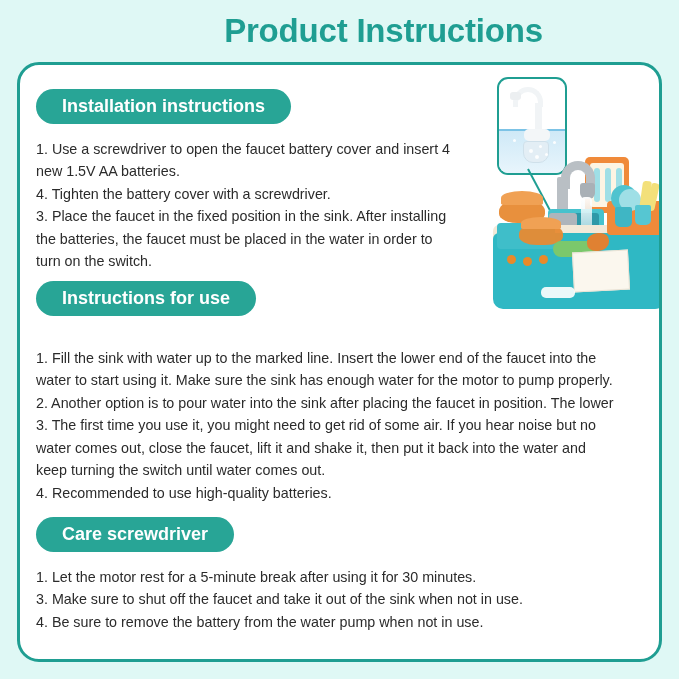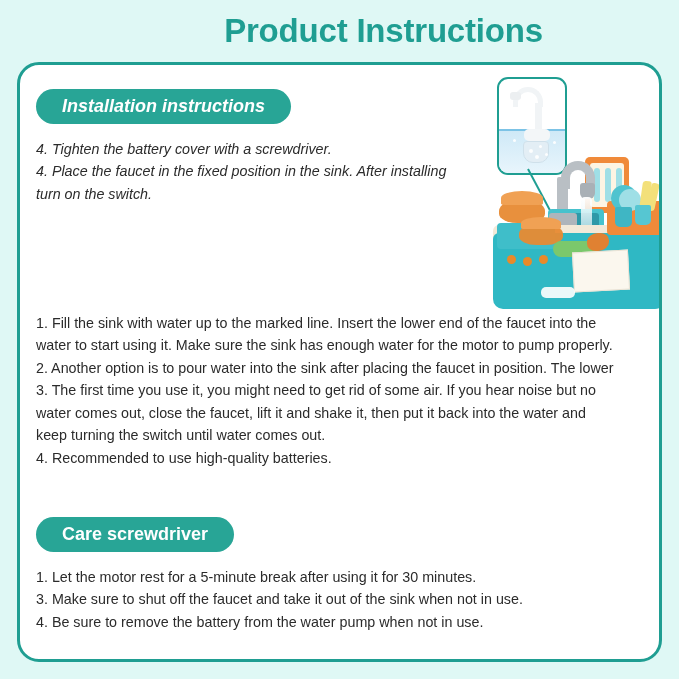--- a/index.html
+++ b/index.html
@@ -53,21 +53,21 @@
     font-weight: bold;
     border-radius: 20px;
     padding: 8px 26px 9px 26px;
     line-height: 1;
     white-space: nowrap;
     font-family: "Liberation Sans", sans-serif;
   }
   .section {
     position: absolute;
   }
-  #section-install { left: 16px; top: 24px; width: 470px; font-style: italic; }
+  #section-install { left: 16px; top: 24px; width: 470px; }
   #section-use     { left: 16px; top: 216px; width: 608px; }
   #section-care    { left: 16px; top: 452px; width: 560px; }
 
   .body-text {
     margin-top: 13px;
     font-size: 14.3px;
     line-height: 1.57;
     color: #2b2b2b;
     font-family: "Liberation Sans", sans-serif;
   }
@@ -442,27 +442,31 @@
 
       <div class="veggies"></div>
       <div class="chicken"></div>
       <div class="towel"></div>
       <div class="logo-pill"></div>
     </div>
 
     <div class="section" id="section-install">
       <div class="badge">Installation instructions</div>
       <div class="body-text">
+        <span class="line">1. Use a screwdriver to open the faucet battery cover and insert 4</span>
+        <span class="line">new 1.5V AA batteries.</span>
         <span class="line">4. Tighten the battery cover with a screwdriver.</span>
-        <span class="line">4. Place the faucet in the fixed position in the sink. After installing</span>
+        <span class="line">3. Place the faucet in the fixed position in the sink. After installing</span>
+        <span class="line">the batteries, the faucet must be placed in the water in order to</span>
         <span class="line">turn on the switch.</span>
       </div>
     </div>
 
     <div class="section" id="section-use">
+      <div class="badge">Instructions for use</div>
       <div class="body-text">
         <span class="line">1. Fill the sink with water up to the marked line. Insert the lower end of the faucet into the</span>
         <span class="line">water to start using it. Make sure the sink has enough water for the motor to pump properly.</span>
         <span class="line">2. Another option is to pour water into the sink after placing the faucet in position. The lower</span>
         <span class="line">3. The first time you use it, you might need to get rid of some air. If you hear noise but no</span>
         <span class="line">water comes out, close the faucet, lift it and shake it, then put it back into the water and</span>
         <span class="line">keep turning the switch until water comes out.</span>
         <span class="line">4. Recommended to use high-quality batteries.</span>
       </div>
     </div>

